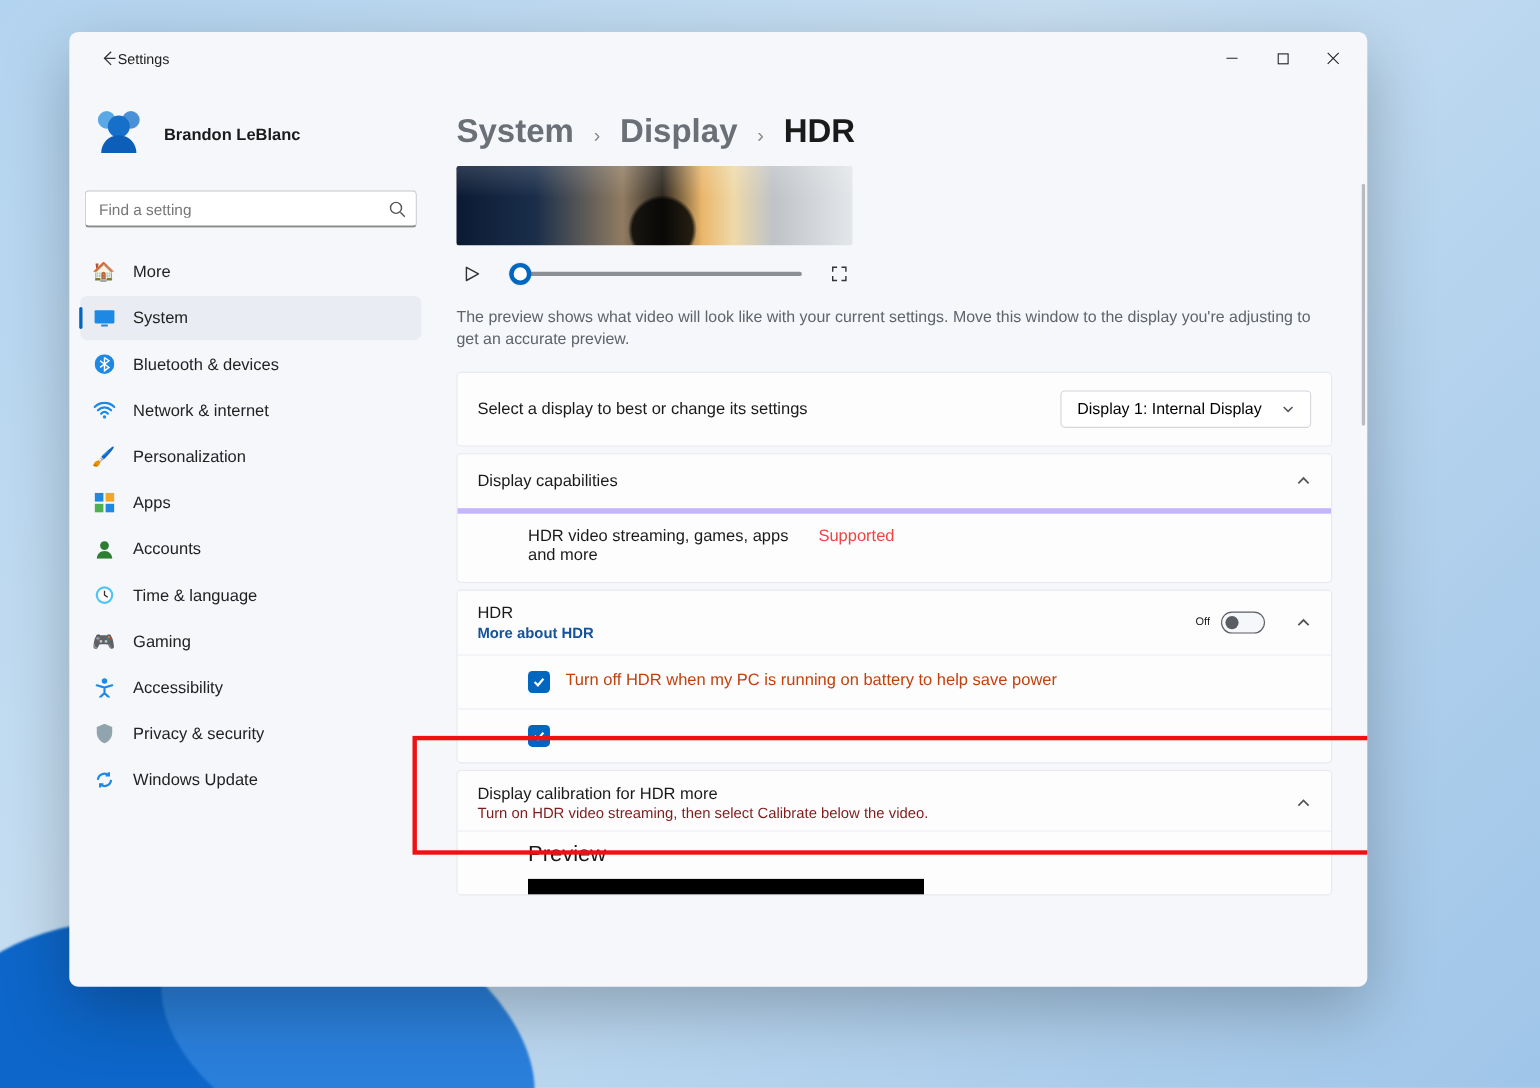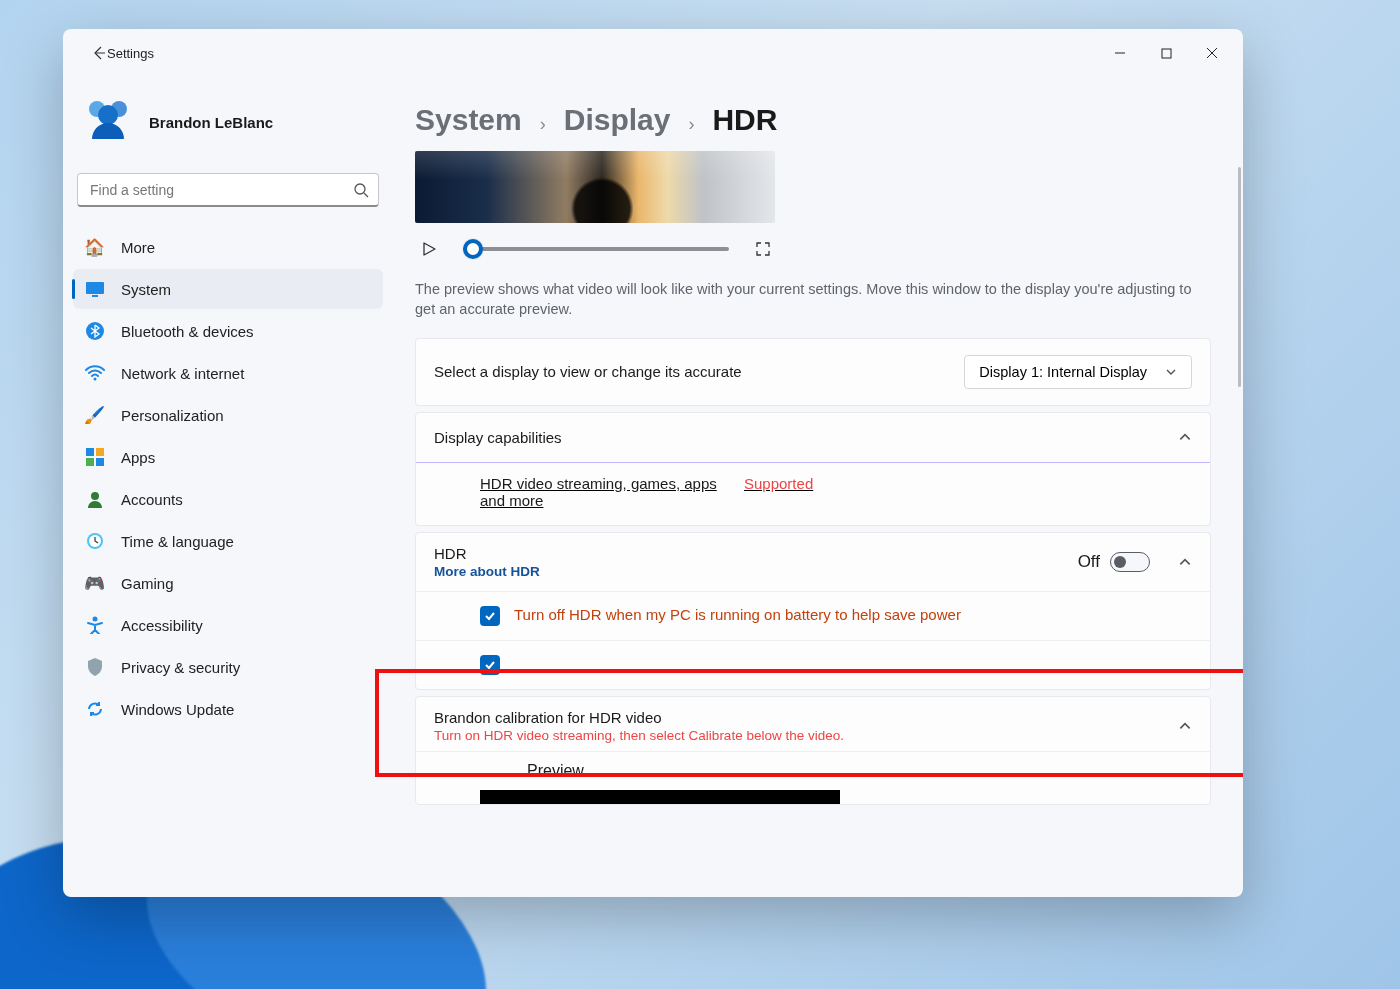--- a/index.html
+++ b/index.html
@@ -49,41 +49,41 @@
   .slider .thumb { position: absolute; left: 10px; top: 50%; transform: translate(-50%,-50%); width: 20px; height: 20px; border-radius: 50%; background: #fff; border: 4px solid #0067c0; box-shadow: 0 0 0 1px rgba(0,0,0,.05);}
   .preview-desc { font-size: 14.5px; color: #5f646b; padding: 8px 0 18px 0; max-width: 800px; line-height: 1.4;}
   .card { background: #fdfdfe; border: 1px solid #e7e9ed; border-radius: 4px; margin-bottom: 6px; }
   .card-row { display: flex; align-items: center; padding: 16px 18px; }
   .card-row .title { font-size: 15px; color: #1a1a1a; }
   .card-row .spacer { flex: 1; }
   .dropdown { display: flex; align-items: center; gap: 18px; border: 1px solid #d3d6db; border-radius: 4px; padding: 8px 14px; background: #fff; font-size: 14.5px; cursor: pointer; }
   .chev { color: #555; }
   .expander-hdr { display: flex; align-items: center; padding: 16px 18px; cursor: pointer; }
   .expander-hdr .lbl { font-size: 15px; color: #1a1a1a; }
-  .sub-row { display: flex; align-items: flex-start; padding: 12px 18px 16px 64px; border-top: 1px solid #c4b5fd; gap: 24px; text-decoration: underline;}
+  .sub-row { display: flex; align-items: flex-start; padding: 12px 18px 16px 64px; border-top: 5px solid #c4b5fd; gap: 24px;}
   .sub-row .k { font-size: 15px; color: #1a1a1a; max-width: 240px;}
   .sub-row .v { font-size: 15px; color: #ef4444; }
   .hdr-section { display: flex; align-items: center; gap: 14px; padding: 12px 18px; }
   .hdr-section .col { display: flex; flex-direction: column; gap: 2px;}
   .hdr-section .t { font-size: 15px; color: #1a1a1a; }
   .hdr-section .link { font-size: 13.5px; color: #14539a; font-weight: 600; cursor: pointer; }
   .toggle-wrap { display: flex; align-items: center; gap: 10px; margin-left: auto; }
-  .toggle-txt { font-size: 17px; color: #1a1a1a; }
+  .toggle-txt { font-size: 10px; color: #1a1a1a; }
   .toggle { width: 40px; height: 20px; border: 1px solid #5a5d63; border-radius: 20px; position: relative; background: #f5f7fb; cursor: pointer;}
   .toggle .knob { position: absolute; left: 3px; top: 50%; transform: translateY(-50%); width: 12px; height: 12px; border-radius: 50%; background: #5a5d63;}
   .check-row { display: flex; align-items: flex-start; gap: 14px; padding: 14px 18px 14px 64px; border-top: 1px solid #eceef2; }
   .checkbox { width: 20px; height: 20px; border-radius: 4px; background: #0067c0; display: flex; align-items: center; justify-content: center; color: #fff; flex-shrink: 0; cursor: pointer; }
   .check-row .txt { font-size: 15px; color: #c2410c; }
   .check-row .desc { font-size: 13.5px; color: #6b6f76; margin-top: 6px; }
   .highlight-box { position: absolute; border: 4px solid #e11; pointer-events: none; }
   .calib { padding: 12px 18px 8px 18px; display:flex; align-items:center;}
   .calib .c1 { font-size: 15px; color: #1a1a1a; }
-  .calib .c2 { font-size: 13.5px; color: #ef4444; margin-top: 2px;}
+  .calib .c2 { font-size: 13.5px; color: #7f1d1d; margin-top: 2px;}
   .prev-sub { padding: 10px 18px 0 64px; border-top: 1px solid #eceef2; }
-  .prev-sub .plabel { font-size: 16px; color: #1a1a1a; margin-bottom: 10px; margin-left: 47px;}
+  .prev-sub .plabel { font-size: 20px; color: #1a1a1a; margin-bottom: 10px;}
   .black-box { width: 360px; height: 14px; background: #000; }
   .scroll-ind { position: absolute; right: 2px; top: 90px; width: 3px; height: 220px; background: #b9bcc2; border-radius: 2px;}
   svg { display: block; }
 </style>
 </head>
 <body>
 
 <div class="bg-shape a"></div>
 <div class="bg-shape b"></div>
 
@@ -264,21 +264,21 @@
           <svg width="16" height="16" viewBox="0 0 16 16">
               <path d="M2 6V2h4M14 10v4h-4M10 2h4v4M6 14H2v-4" stroke="#333" stroke-width="1.3" fill="none"></path>
             </svg>
         </div>
       </div>
 
       <div class="preview-desc">The preview shows what video will look like with your current settings. Move this window to the display you're adjusting to get an accurate preview.</div>
 
       <div class="card">
         <div class="card-row">
-          <div class="title">Select a display to view or change its accurate</div>
+          <div class="title">Select a display to best or change its settings</div>
           <div class="spacer"></div>
           <div class="dropdown">
             <span>Display 1: Internal Display</span>
             <span class="chev">
               <svg width="12" height="12" viewBox="0 0 12 12">
                   <path d="M2 4l4 4 4-4" stroke="#555" stroke-width="1.4" fill="none"></path>
                 </svg>
             </span>
           </div>
         </div>
@@ -333,21 +333,21 @@
             <svg width="12" height="12" viewBox="0 0 12 12">
                 <path d="M2 6l3 3 5-6" stroke="#fff" stroke-width="2" fill="none"></path>
               </svg>
           </div>
         </div>
       </div>
 
       <div class="card">
         <div class="calib">
           <div>
-            <div class="c1">Brandon calibration for HDR video</div>
+            <div class="c1">Display calibration for HDR more</div>
             <div class="c2">Turn on HDR video streaming, then select Calibrate below the video.</div>
           </div>
           <div style="flex:1"></div>
           <span class="chev">
             <svg width="14" height="14" viewBox="0 0 12 12">
                 <path d="M2 8l4-4 4 4" stroke="#555" stroke-width="1.4" fill="none"></path>
               </svg>
           </span>
         </div>
         <div class="prev-sub">

